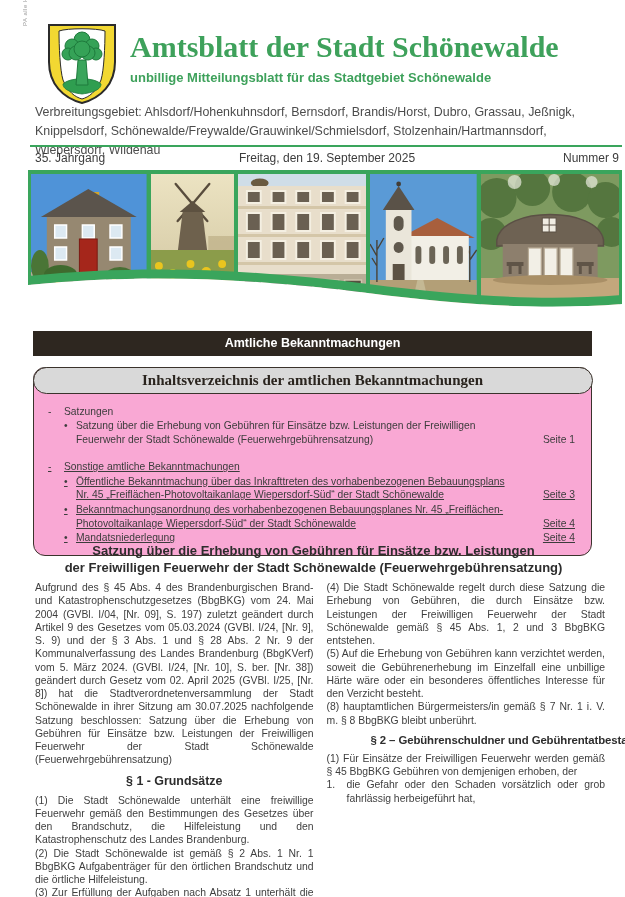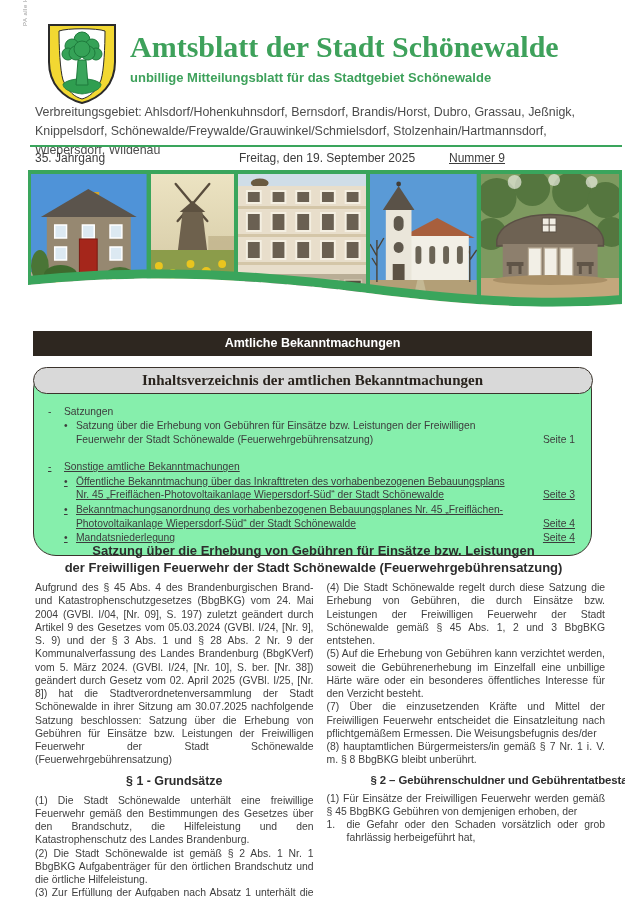--- a/index.html
+++ b/index.html
@@ -13,34 +13,34 @@
   .mast-title{font-family:"Liberation Serif",serif;font-weight:bold;font-size:30px;
               color:#3ea15b;line-height:1.1;}
   .mast-sub{margin-top:7px;font-size:13px;font-weight:bold;color:#3ea15b;}
   .distribution{position:absolute;left:35px;top:103px;width:557px;font-size:12.4px;
                 line-height:1.55;color:#4c4c4c;}
   .green-rule{position:absolute;left:30px;top:145px;width:592px;height:2px;background:#3aa55c;}
   .dateline{position:absolute;left:30px;top:151px;width:592px;display:flex;
             font-size:12px;color:#3c3c3c;}
   .dateline .dl-left{width:170px;text-align:left;padding-left:5px;}
   .dateline .dl-center{flex:1;text-align:center;}
-  .dateline .dl-right{width:170px;text-align:left;padding-right:3px;text-decoration:underline;}
+  .dateline .dl-right{width:170px;text-align:right;padding-right:3px;}
   
   .photo-strip{position:absolute;left:28px;top:170px;width:594px;height:136px;
                background:#3aa55c;padding:0;}
   .photo-row{position:absolute;left:3px;top:4px;right:3px;bottom:0;display:flex;gap:4px;}
   .photo{height:132px;overflow:hidden;}
   .photo svg{display:block;width:100%;height:100%;}
   .wave{position:absolute;left:0;bottom:-6px;width:594px;height:52px;pointer-events:none;}
   
   .banner{position:absolute;left:33px;top:331px;width:559px;height:25px;background:#2e2720;
           color:#fff;font-weight:bold;font-size:12.5px;text-align:center;line-height:25px;}
   
   .toc{position:absolute;left:33px;top:367px;width:559px;box-sizing:border-box;
-       border:1.5px solid #3a332c;border-radius:23px;background:#86efac;}
+       border:1.5px solid #3a332c;border-radius:12px;background:#f9a8d4;}
   .toc-header{box-sizing:border-box;margin:-1.5px -1.5px 0 -1.5px;height:27px;
               border:1.5px solid #3a332c;border-radius:16px;background:#d9d9d9;
               font-family:"Liberation Serif",serif;font-weight:bold;font-size:15px;
               color:#2a241e;text-align:center;line-height:24px;}
   .toc-body{padding:9px 16px 10px 14px;font-size:10.3px;line-height:13.6px;color:#3c3c3c;}
   .toc-group{margin-top:2px;}
   .toc-group + .toc-group{margin-top:14px;text-decoration:underline;}
   .toc-group-label{display:flex;}
   .toc-group-label::before{content:"-";width:16px;flex:0 0 16px;}
   .toc-entry{display:flex;align-items:flex-end;margin-top:1px;}
@@ -332,21 +332,20 @@
     <div class="col">
       <p>Aufgrund des § 45 Abs. 4 des Brandenburgischen Brand- und Katastrophenschutzgesetzes (BbgBKG) vom 24. Mai 2004 (GVBl. I/04, [Nr. 09], S. 197) zuletzt geändert durch Artikel 9 des Gesetzes vom 05.03.2024 (GVBl. I/24, [Nr. 9], S. 9) und der § 3 Abs. 1 und § 28 Abs. 2 Nr. 9 der Kommunalverfassung des Landes Brandenburg (BbgKVerf) vom 5. März 2024. (GVBl. I/24, [Nr. 10], S. ber. [Nr. 38]) geändert durch Gesetz vom 02. April 2025 (GVBl. I/25, [Nr. 8]) hat die Stadtverordnetenversammlung der Stadt Schönewalde in ihrer Sitzung am 30.07.2025 nachfolgende Satzung beschlossen: Satzung über die Erhebung von Gebühren für Einsätze bzw. Leistungen der Freiwilligen Feuerwehr der Stadt Schönewalde (Feuerwehrgebührensatzung)</p>
       <h3>§ 1 - Grundsätze</h3>
       <p>(1) Die Stadt Schönewalde unterhält eine freiwillige Feuerwehr gemäß den Bestimmungen des Gesetzes über den Brandschutz, die Hilfeleistung und den Katastrophenschutz des Landes Brandenburg.</p>
       <p>(2) Die Stadt Schönewalde ist gemäß § 2 Abs. 1 Nr. 1 BbgBKG Aufgabenträger für den örtlichen Brandschutz und die örtliche Hilfeleistung.</p>
       <p>(3) Zur Erfüllung der Aufgaben nach Absatz 1 unterhält die Stadt Schönewalde gemäß § 3 Abs.1 BbgBKG i.V.m. § 24 Abs. 1 BbgBKG eine Freiwillige Feuerwehr.</p>
     </div>
     <div class="col">
       <p>(4) Die Stadt Schönewalde regelt durch diese Satzung die Erhebung von Gebühren, die durch Einsätze bzw. Leistungen der Freiwilligen Feuerwehr der Stadt Schönewalde gemäß § 45 Abs. 1, 2 und 3 BbgBKG entstehen.</p>
       <p>(5) Auf die Erhebung von Gebühren kann verzichtet werden, soweit die Gebührenerhebung im Einzelfall eine unbillige Härte wäre oder ein besonderes öffentliches Interesse für den Verzicht besteht.</p>
-      <p>(7) Über die einzusetzenden Kräfte und Mittel der Freiwilligen Feuerwehr entscheidet die Einsatzleitung nach pflichtgemäßem Ermessen. Die Weisungsbefugnis des/der</p>
       <p>(8) hauptamtlichen Bürgermeisters/in gemäß § 7 Nr. 1 i. V. m. § 8 BbgBKG bleibt unberührt.</p>
       <h3 class="h-small">§ 2 – Gebührenschuldner und Gebührentatbestand</h3>
       <p>(1) Für Einsätze der Freiwilligen Feuerwehr werden gemäß § 45 BbgBKG Gebühren von demjenigen erhoben, der</p>
       <div class="num-item">
         <span class="num">1.</span>
         <span class="txt">die Gefahr oder den Schaden vorsätzlich oder grob fahrlässig herbeigeführt hat,</span>
       </div>
 
     </div>
   </div>

